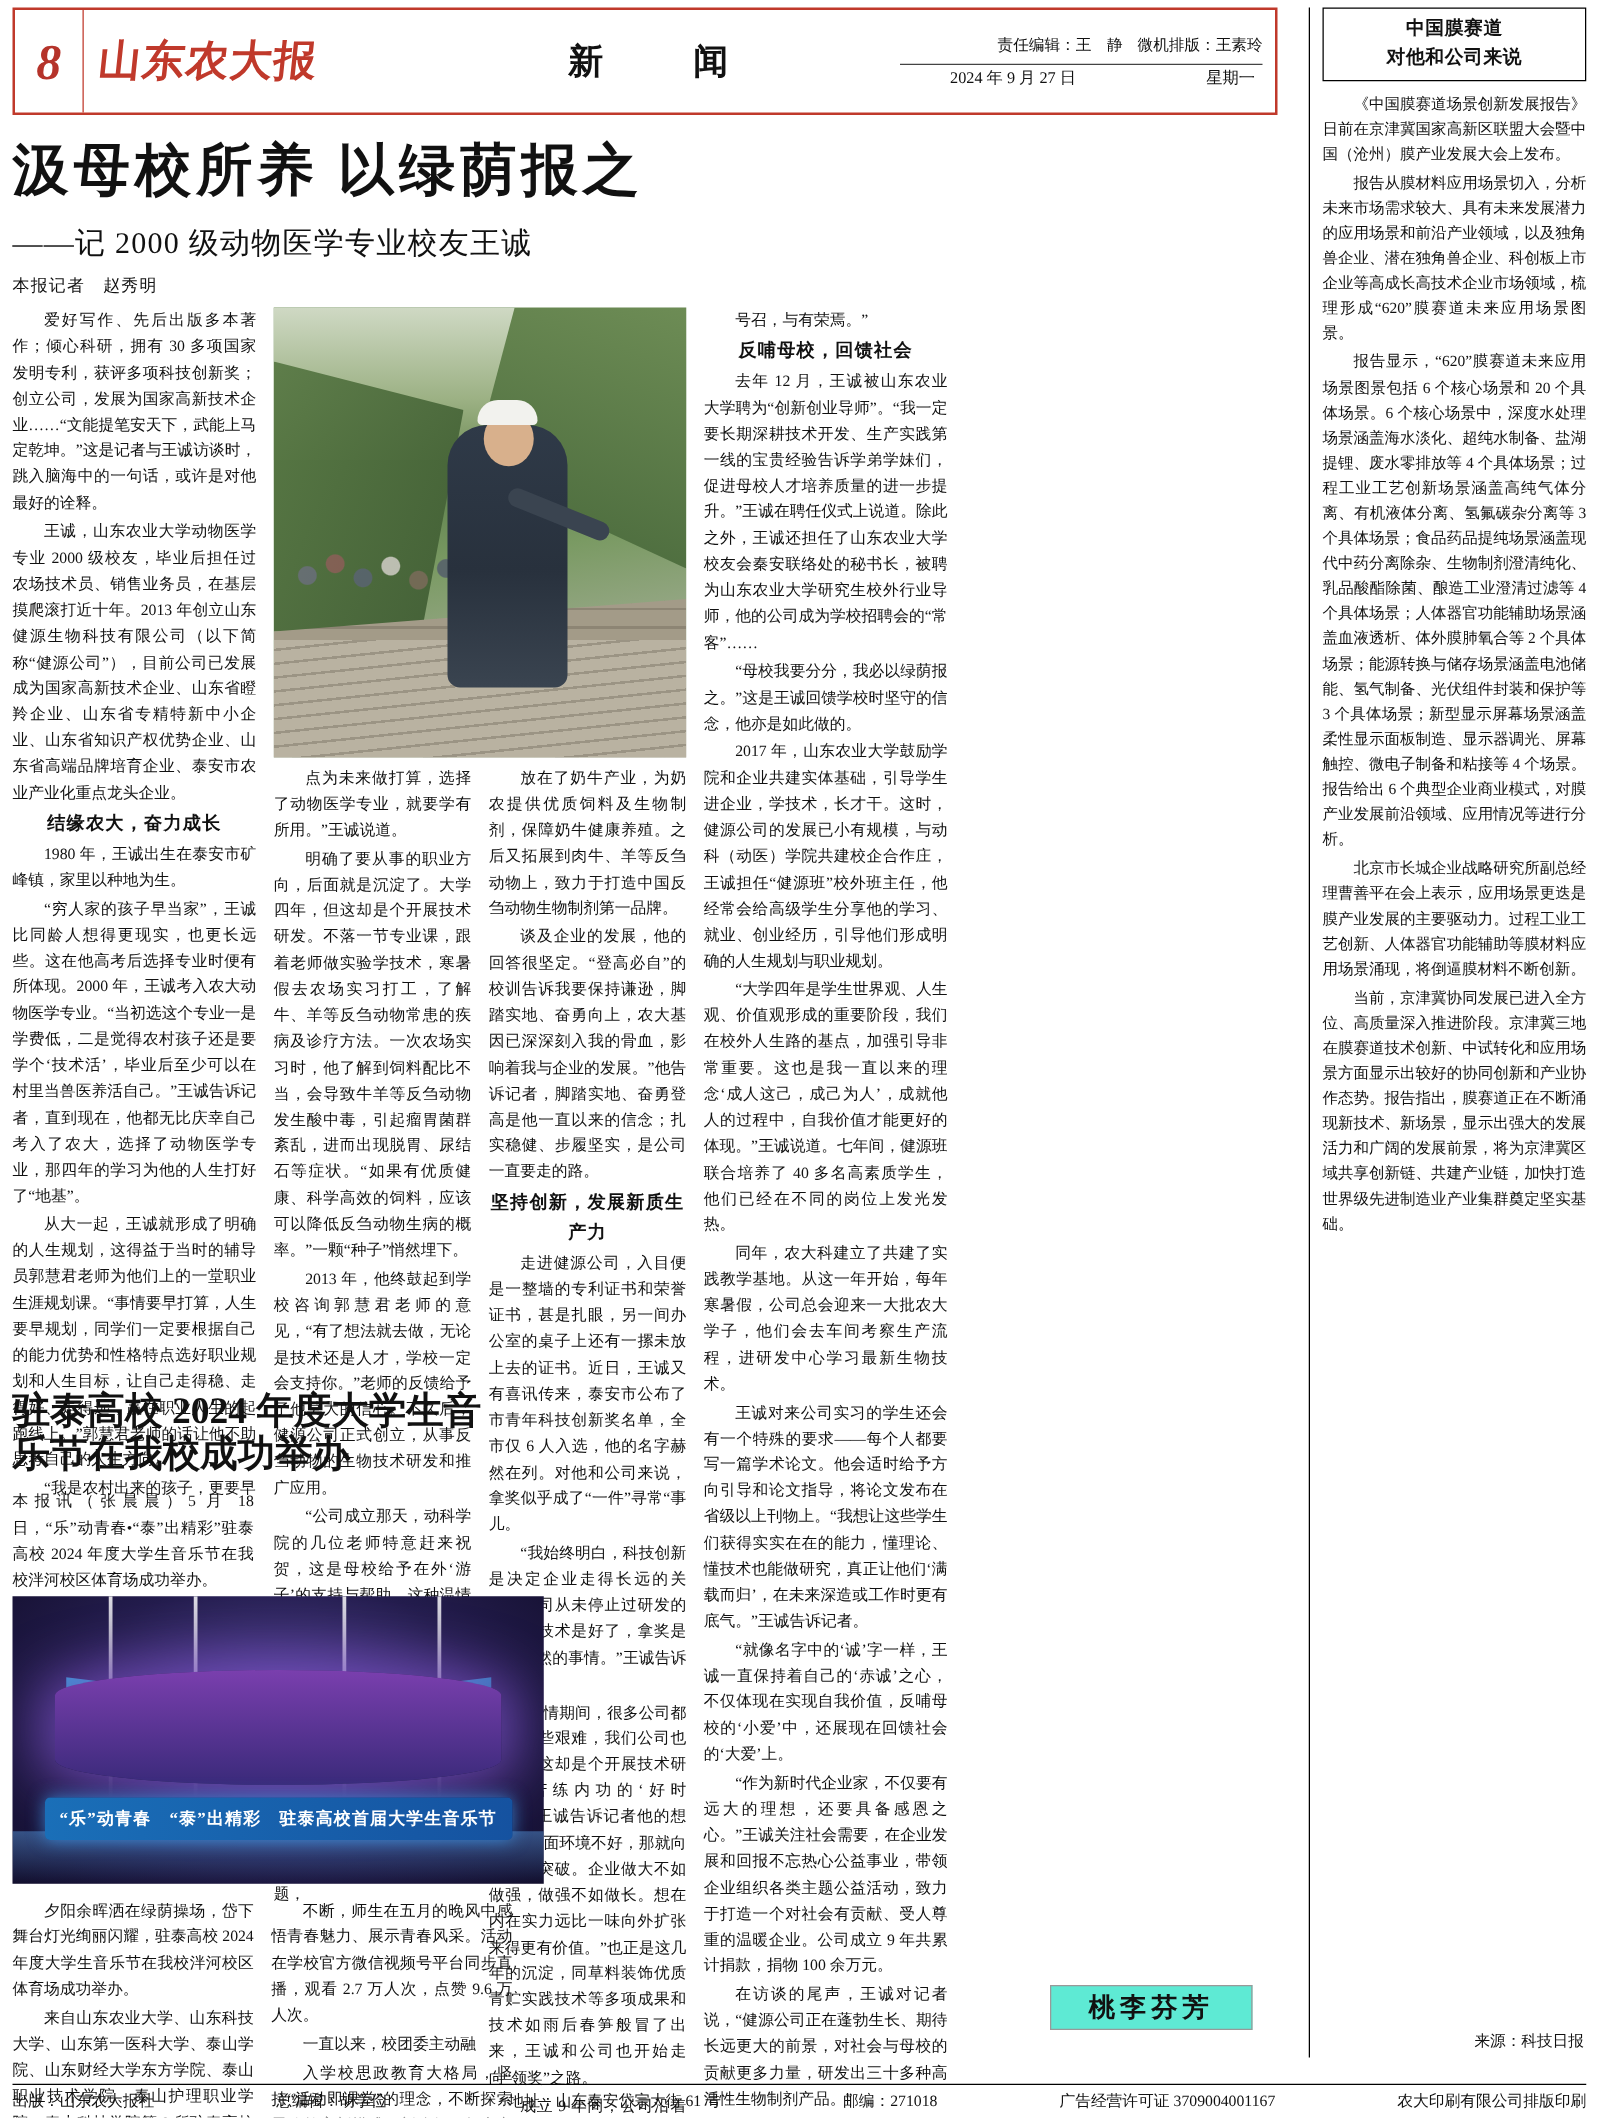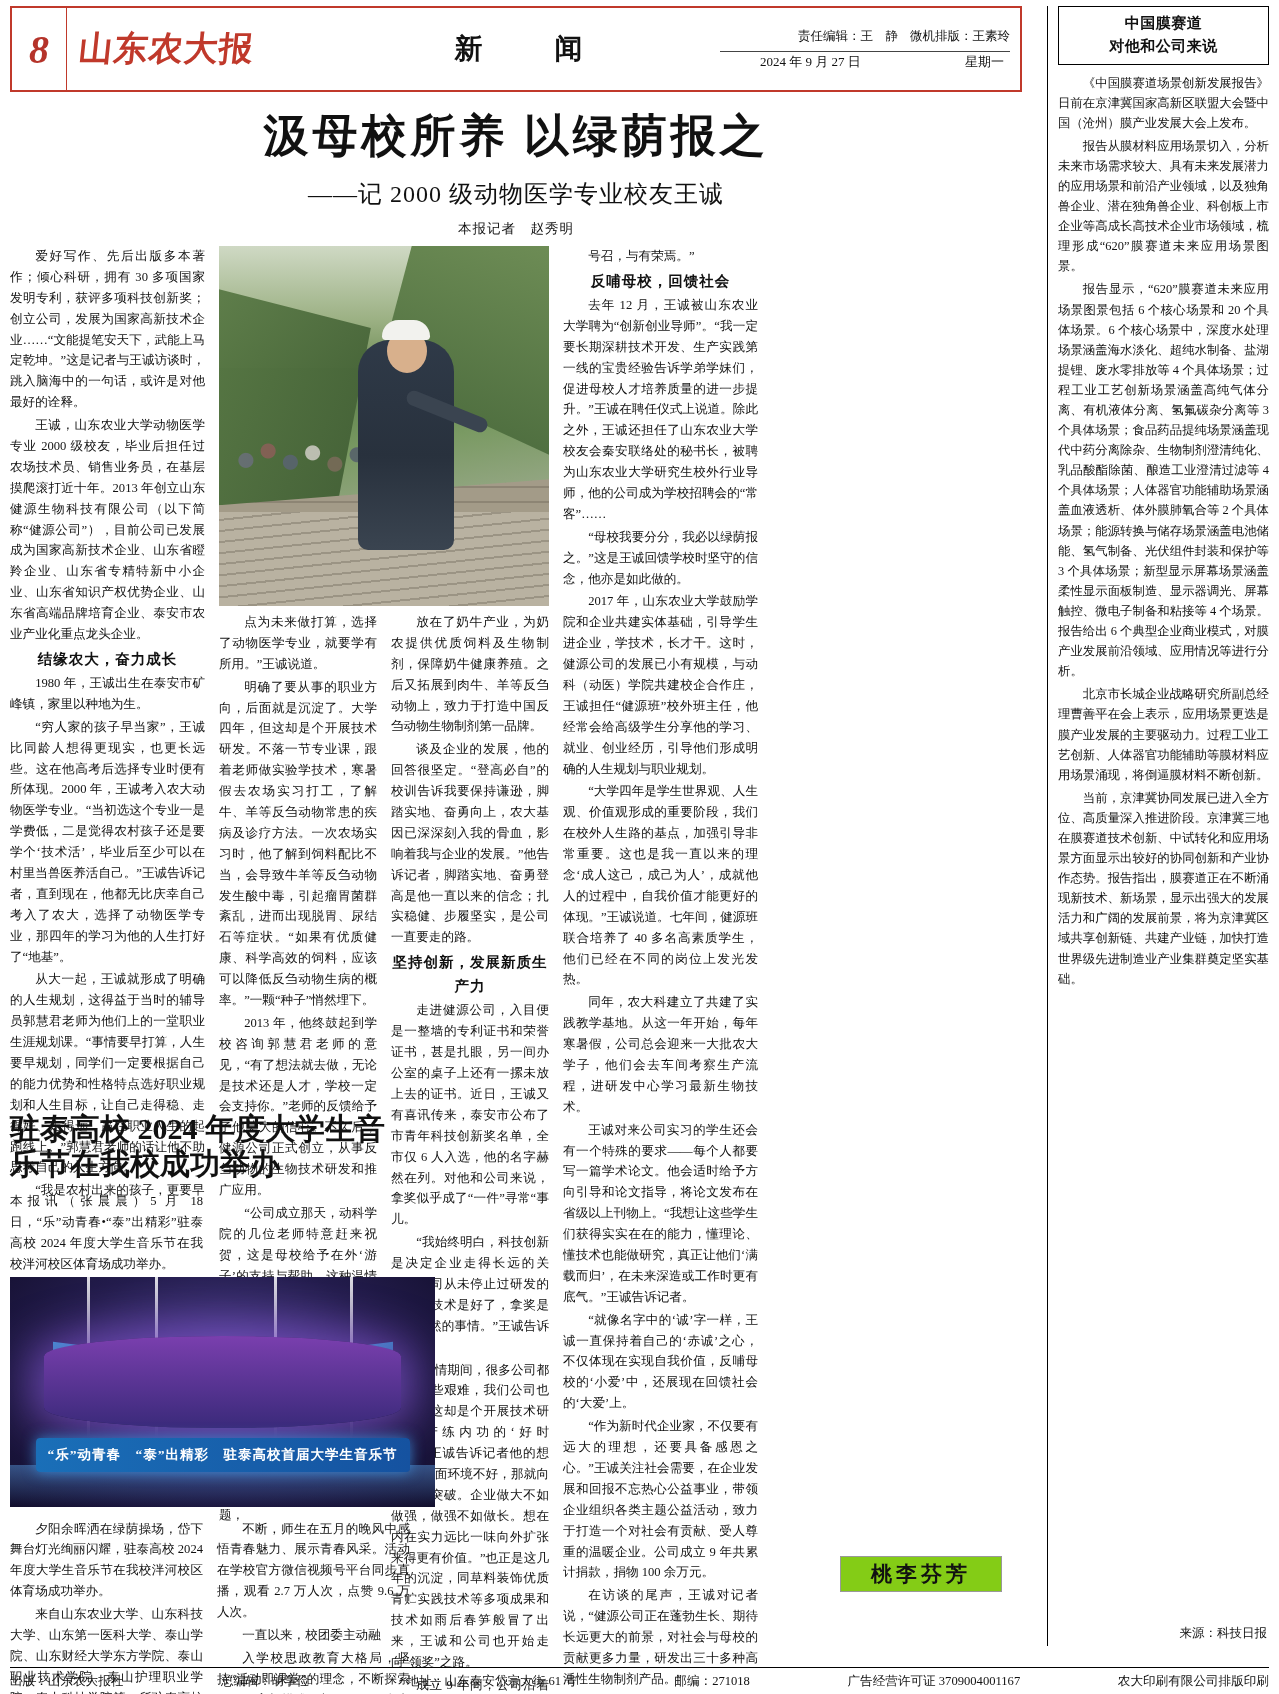--- a/index.html
+++ b/index.html
@@ -121,21 +121,21 @@
   .sidebar-source {
     position: absolute;
     bottom: 4px;
     right: 2px;
     font-size: 12.5px;
   }
 
   
   .headline-wrap {
     width: 1012px;
-    text-align: center;
+    text-align: left;
     padding-top: 14px;
   }
   .headline {
     font-size: 45px;
     font-weight: bold;
     letter-spacing: 4px;
     font-family: "Liberation Serif", serif;
   }
   .subhead {
     font-size: 24px;
@@ -304,24 +304,24 @@
     background: linear-gradient(180deg,rgba(255,255,255,.85),rgba(120,200,255,0));
   }
   .bot-photo .floorlight {
     position: absolute; left: 0; bottom: 0; width: 100%; height: 18%;
     background: linear-gradient(180deg,rgba(90,160,230,.45),rgba(10,10,40,.1));
   }
 
   .seal {
     position: absolute;
     left: 840px;
-    top: 1556px;
+    top: 1588px;
     width: 160px;
     height: 34px;
-    background: #84cc16;
+    background: #5eead4;
     border: 1px solid #999;
     display: flex;
     align-items: center;
     justify-content: center;
     font-size: 21px;
     font-weight: bold;
     letter-spacing: 4px;
   }
 
   

